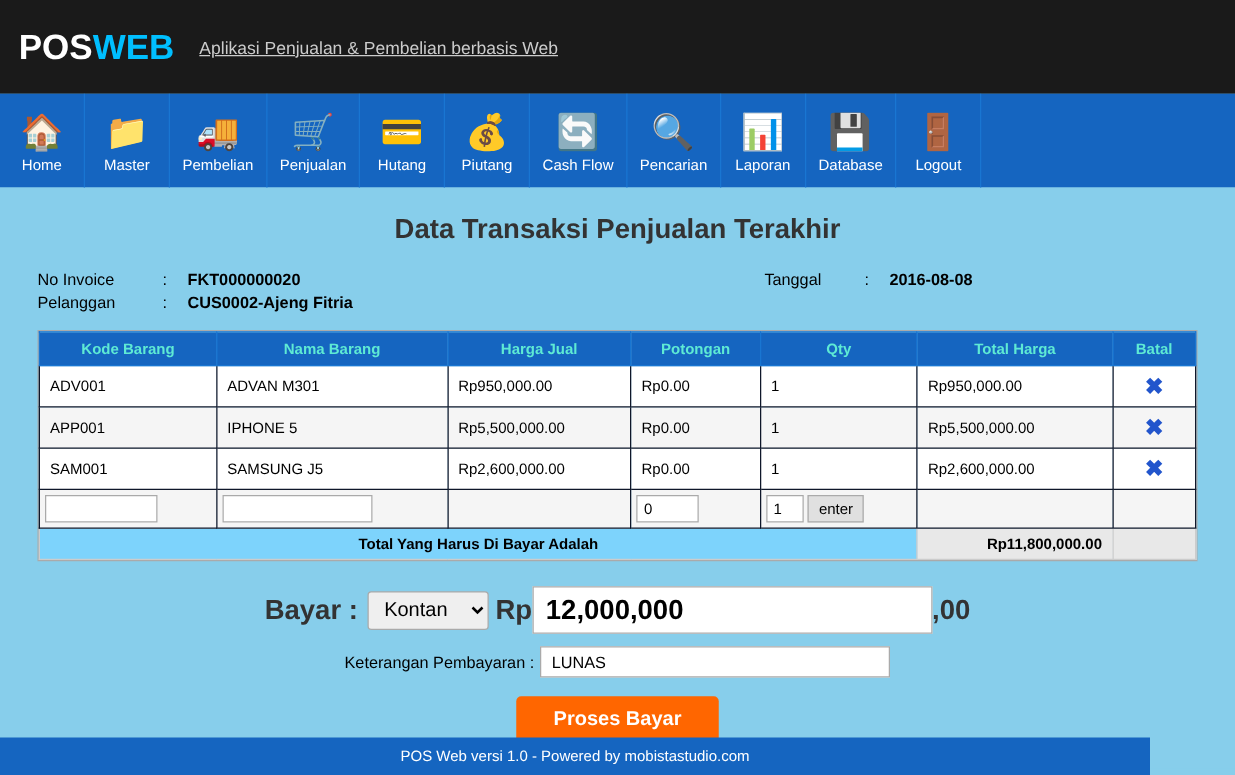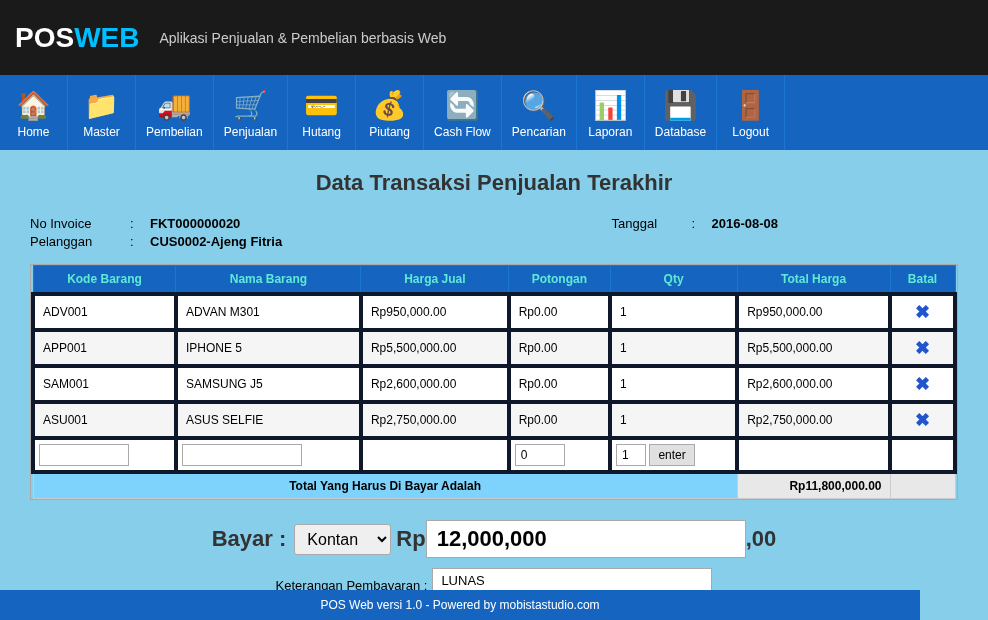--- a/index.html
+++ b/index.html
@@ -3,21 +3,21 @@
   <meta charset="utf-8">
   <style>
     * { margin: 0; padding: 0; box-sizing: border-box; }
     body { width: 988px; height: 620px; font-family: Arial, sans-serif; font-size: 13px; background: #87CEEB; overflow: hidden; }
 
     
     .header { background: #1a1a1a; height: 75px; display: flex; align-items: center; padding: 0 15px; }
     .header-logo { display: flex; align-items: baseline; }
     .logo-pos { color: white; font-size: 28px; font-weight: bold; }
     .logo-web { color: #00BFFF; font-size: 28px; font-weight: bold; }
-    .header-tagline { color: #ccc; font-size: 14px; margin-left: 20px; }
+    .header-tagline { color: #ccc; font-size: 14px; margin-left: 20px; text-decoration: underline; }
 
     
     .nav { background: #1565C0; height: 75px; display: flex; align-items: stretch; }
     .nav-item { display: flex; flex-direction: column; align-items: center; justify-content: center; padding: 5px 10px; min-width: 68px; cursor: pointer; color: white; font-size: 12px; border-right: 1px solid #1976D2; text-decoration: none; }
     .nav-icon-img { width: 38px; height: 38px; display: flex; align-items: center; justify-content: center; font-size: 28px; }
 
     
     .icon-home { color: #FF8C00; }
     .icon-master { color: #FF8C00; }
     .icon-pembelian { color: #FF6666; }
@@ -34,38 +34,38 @@
     .main { padding: 20px 30px; background: #87CEEB; min-height: 450px; }
     .page-title { text-align: center; font-size: 22px; font-weight: bold; color: #333; margin-bottom: 20px; }
 
     
     .table-wrap { margin-top: 15px; border: 1px solid #aaa; }
     table { width: 100%; border-collapse: collapse; font-size: 12px; }
     thead tr { background: #1565C0; color: #5eead4; }
     thead th { padding: 6px 8px; text-align: center; border: 1px solid #1976D2; font-weight: bold; }
     tbody tr { background: white; }
     tbody tr:nth-child(even) { background: #f5f5f5; }
-    tbody td { padding: 5px 8px; border: 4px solid #0f172a; text-align: left; }
+    tbody td { padding: 5px 8px; border: 1px solid #0f172a; text-align: left; }
     tbody td.center { text-align: center; }
     .delete-x { color: #2255CC; font-size: 18px; font-weight: bold; cursor: pointer; }
 
     .input-row td { padding: 4px; }
     .input-row input { border: 1px solid #aaa; padding: 3px 5px; font-size: 12px; }
     .enter-btn { background: #e0e0e0; border: 1px solid #aaa; padding: 3px 8px; cursor: pointer; font-size: 12px; }
 
     
     .payment-section { margin-top: 20px; display: flex; flex-direction: column; align-items: center; }
     .payment-row { display: flex; align-items: center; font-size: 22px; font-weight: bold; color: #333; margin-bottom: 10px; }
     .payment-label { font-size: 22px; font-weight: bold; margin-right: 8px; }
     .payment-type-select { font-size: 16px; padding: 5px 8px; border: 1px solid #aaa; border-radius: 3px; margin-right: 5px; cursor: pointer; }
     .payment-rp { font-size: 22px; font-weight: bold; }
     .payment-input { font-size: 22px; font-weight: bold; padding: 5px 10px; border: 1px solid #aaa; width: 320px; }
     .payment-cents { font-size: 22px; font-weight: bold; }
 
-    .keterangan-row { display: flex; align-items: flex-end; font-size: 13px; }
+    .keterangan-row { display: flex; align-items: center; font-size: 13px; }
     .keterangan-label { margin-right: 5px; }
     .keterangan-input { border: 1px solid #aaa; padding: 4px 8px; width: 280px; font-size: 13px; }
 
     .proses-btn { margin-top: 15px; background: #FF6600; color: white; border: none; padding: 10px 30px; font-size: 16px; font-weight: bold; border-radius: 4px; cursor: pointer; }
 
     
     .footer { background: #1565C0; color: white; text-align: center; padding: 8px; font-size: 12px; position: absolute; bottom: 0; width: 920px; }
   </style>
 </head>
 <body>
@@ -178,29 +178,20 @@
           <td>Rp5,500,000.00</td>
           <td class="center"><span class="delete-x">✖</span></td>
         </tr>
         <tr>
           <td>SAM001</td>
           <td>SAMSUNG J5</td>
           <td>Rp2,600,000.00</td>
           <td>Rp0.00</td>
           <td>1</td>
           <td>Rp2,600,000.00</td>
-          <td class="center"><span class="delete-x">✖</span></td>
-        </tr>
-        <tr>
-          <td>ASU001</td>
-          <td>ASUS SELFIE</td>
-          <td>Rp2,750,000.00</td>
-          <td>Rp0.00</td>
-          <td>1</td>
-          <td>Rp2,750,000.00</td>
           <td class="center"><span class="delete-x">✖</span></td>
         </tr>
 
         <tr class="input-row">
           <td><input type="text" style="width: 90px;"></td>
           <td><input type="text" style="width: 120px;"></td>
           <td></td>
           <td><input type="text" style="width: 50px;" value="0"></td>
           <td>
             <input type="text" style="width: 30px;" value="1">

